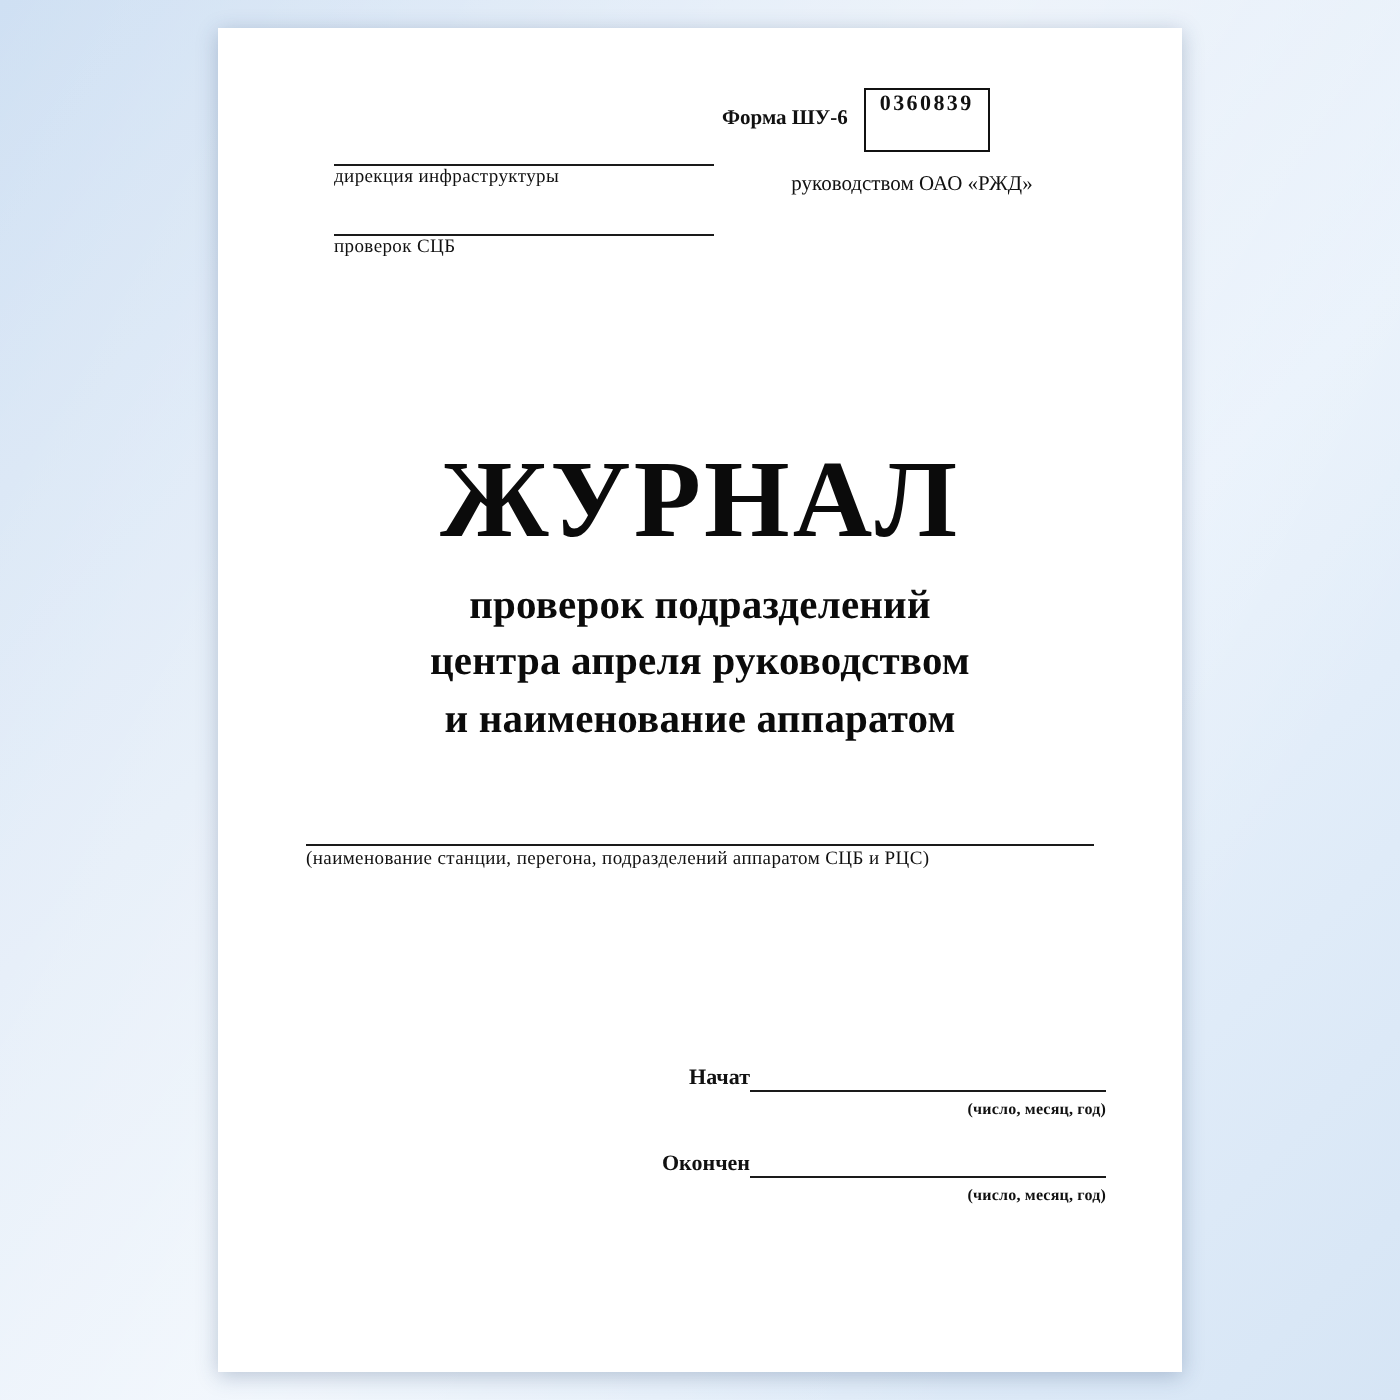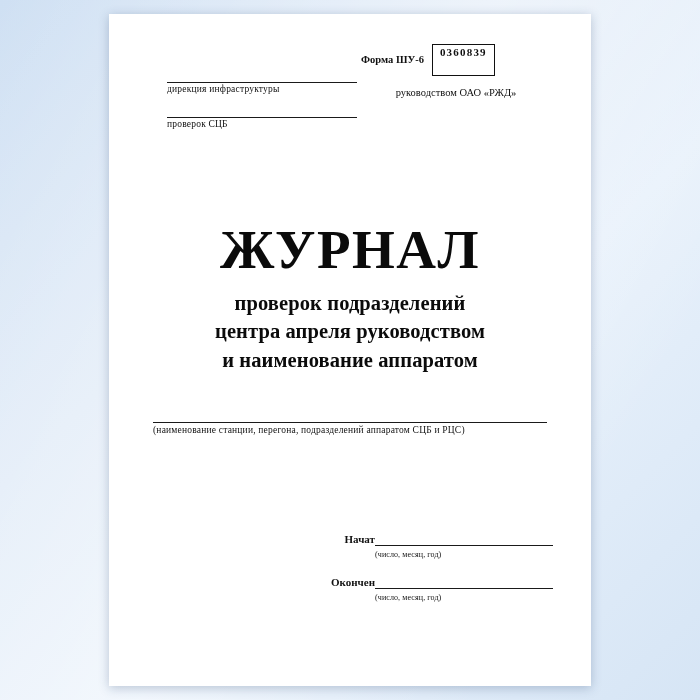--- a/index.html
+++ b/index.html
@@ -168,24 +168,25 @@
   }
   .f-line {
     width: 178px;
     border-bottom: 1px solid #1a1a1a;
     height: 13px;
   }
   .f-caption {
     font-size: 8px;
     color: #111;
     width: 178px;
-    text-align: left;
+    text-align: right;
     margin-left: auto;
     margin-bottom: 16px;
     letter-spacing: 0.1px;
+    font-weight: bold;
   }
 </style>
 </head>
 <body>
 
 <div class="canvas">
   <div class="page">
     <div class="inner">
 
       <div class="header">

